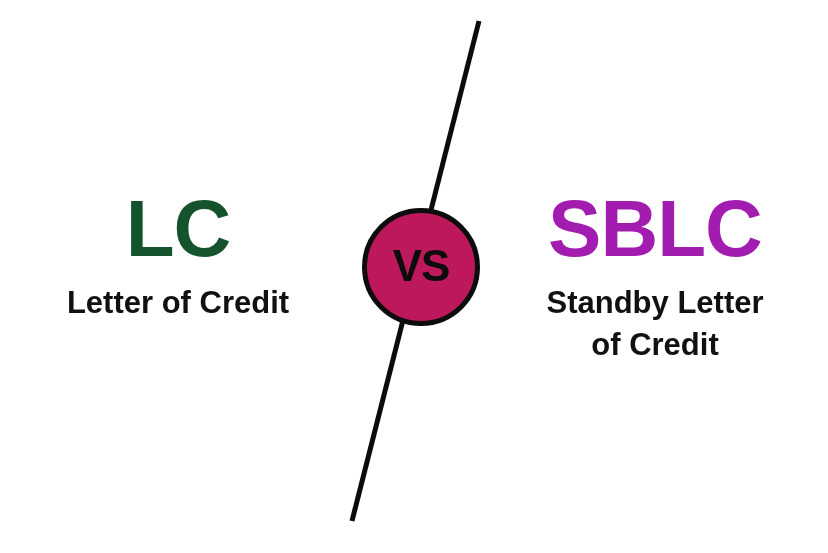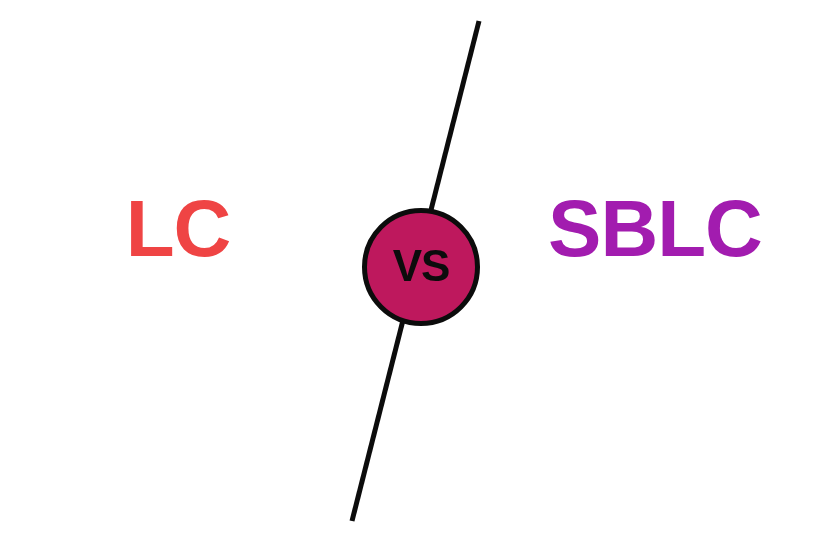--- a/index.html
+++ b/index.html
@@ -46,21 +46,21 @@
     font-family: "Liberation Sans", sans-serif;
     font-weight: bold;
     font-size: 80px;
     line-height: 78px;
     letter-spacing: -1px;
     margin: 0;
     padding: 0;
     white-space: nowrap;
   }
   #lc-abbr {
-    color: #ef4444;
+    color: #14532d;
   }
   #sblc-abbr {
     color: #a21caf;
   }
 
   .expansion {
     font-family: "Liberation Sans", sans-serif;
     font-weight: bold;
     font-size: 31px;
     line-height: 42px;
@@ -105,23 +105,28 @@
 <body>
 
 <div id="canvas">
 
   <svg id="divider-svg" viewBox="0 0 828 553" width="828" height="553" aria-hidden="true">
     <line x1="479" y1="21" x2="352" y2="521" stroke="#0c0c0c" stroke-width="5" stroke-linecap="butt"></line>
   </svg>
 
   <div id="left-column" class="column">
     <div id="lc-abbr" class="abbr">LC</div>
+    <div id="lc-expansion" class="expansion">Letter of Credit</div>
   </div>
 
   <div id="vs-badge">
     <span id="vs-label">VS</span>
   </div>
 
   <div id="right-column" class="column">
     <div id="sblc-abbr" class="abbr">SBLC</div>
+    <div id="sblc-expansion" class="expansion">
+      <div>Standby Letter</div>
+      <div>of Credit</div>
+    </div>
   </div>
 
 </div>
 
 </body></html>

